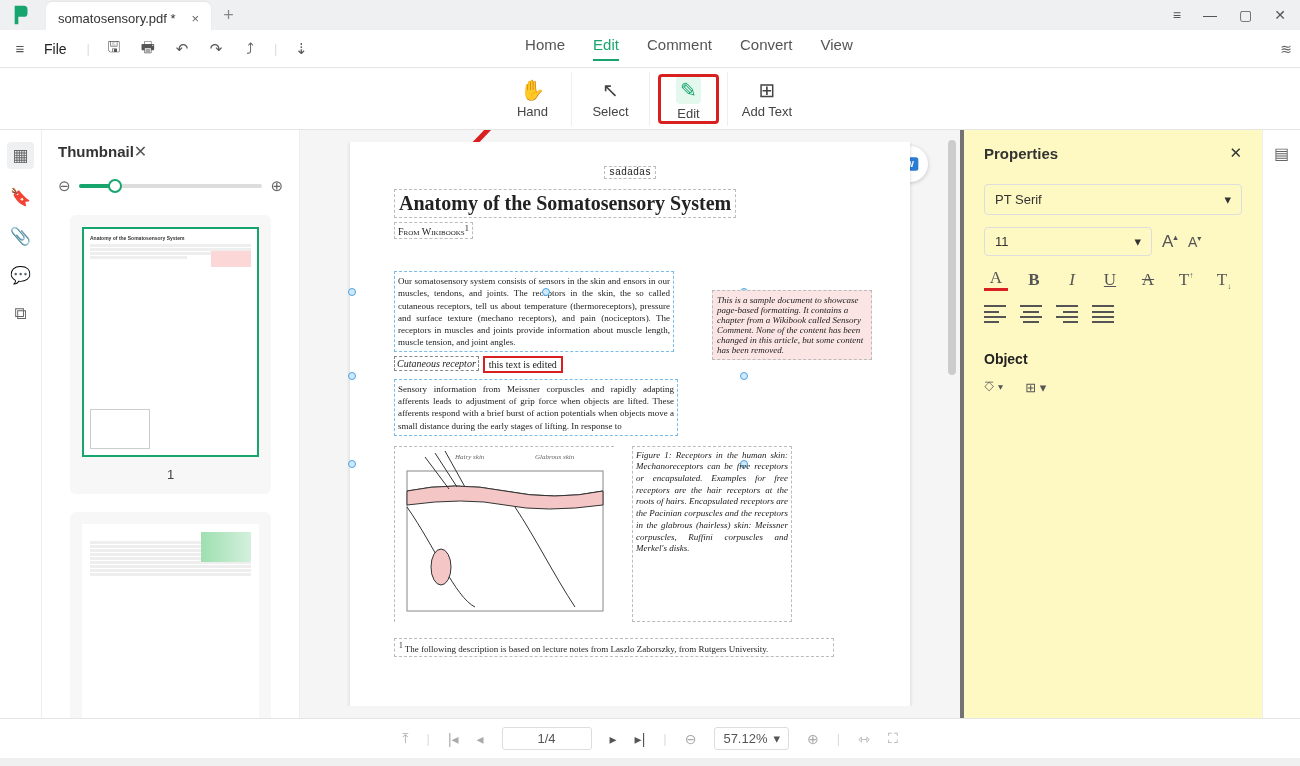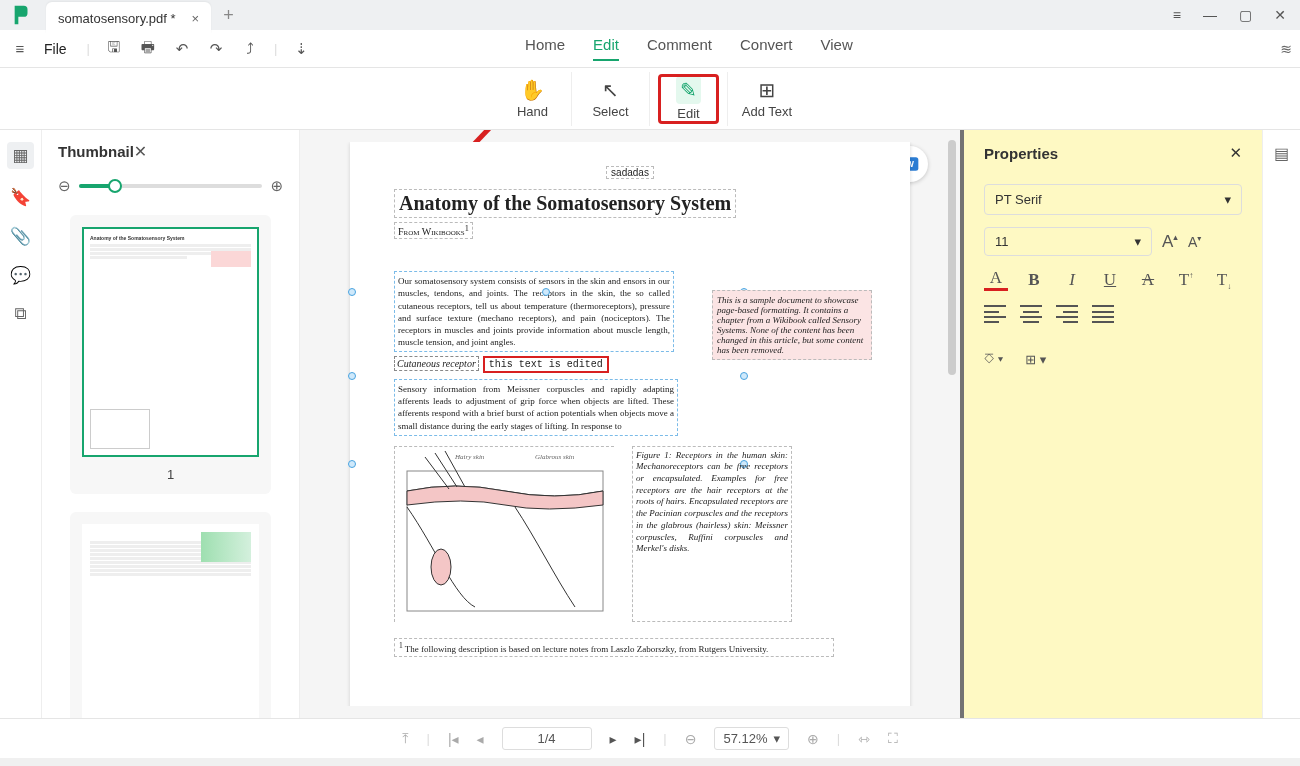--- a/index.html
+++ b/index.html
@@ -63,26 +63,26 @@
 .mini-red { position: absolute; right: 6px; top: 22px; background: #fbd7d7; width: 40px; height: 16px; }
 .mini-diag { position: absolute; left: 6px; bottom: 6px; width: 60px; height: 40px; border: 1px solid #ccc; }
 
 
 .canvas-wrap { flex: 1; background: #f5f5f5; position: relative; overflow: hidden; }
 .canvas-inner { position: absolute; inset: 12px 44px 12px 44px; overflow: auto; }
 .page { background: #fff; margin: 0 auto; width: 560px; min-height: 720px; box-shadow: 0 1px 4px rgba(0,0,0,.15); padding: 24px 44px; position: relative; font-family: Georgia, serif; font-size: 10px; color: #222; }
 .doc-badge { position: absolute; top: 16px; right: 32px; width: 36px; height: 36px; border-radius: 50%; background: #fff; box-shadow: 0 1px 4px rgba(0,0,0,.2); display: flex; align-items: center; justify-content: center; }
 .sel-handle { position: absolute; width: 8px; height: 8px; border: 1px solid #4aa3df; background: #cfe9fb; border-radius: 50%; }
 .sel-box { position: absolute; border: 1px dashed #888; }
-.edit-highlight { border: 2px solid #d82020; padding: 1px 4px; font-family: Liberation Mono, monospace; font-size: 10px; background: #fff; display: inline-block; }
+.edit-highlight { border: 2px solid #d82020; padding: 1px 4px; font-family: Liberation Serif, serif; font-size: 10px; background: #fff; display: inline-block; }
 .callout-box { position: absolute; right: 38px; top: 148px; width: 160px; background: #fbe4e4; font-style: italic; font-size: 9px; padding: 4px; border: 1px dashed #bbb; }
 .doc-title { border: 1px dashed #bbb; font-size: 20px; font-weight: 700; padding: 2px 4px; display: inline-block; margin-bottom: 4px; }
 .doc-sub { border: 1px dashed #bbb; font-variant: small-caps; font-size: 10px; padding: 1px 3px; display: inline-block; margin-bottom: 18px; }
 .body-text { border: 1px dashed #7bbbe8; padding: 3px; width: 280px; font-size: 9px; line-height: 1.35; text-align: justify; }
-.watermark { border: 1px dashed #bbb; font-size: 10px; padding: 0 4px; margin: 0 auto 10px; width: fit-content; font-family: Liberation Sans, sans-serif; }
+.watermark { border: 1px dashed #bbb; font-size: 10px; padding: 0 4px; margin: 0 auto 10px; width: fit-content; font-family: Liberation Mono, monospace; }
 .red-arrow { position: absolute; }
 .scrollbar-v { position: absolute; right: 4px; top: 10px; width: 8px; height: 40%; border-radius: 4px; background: #ccc; }
 
 
 .rightrail { width: 38px; background: #fff; border-left: 1px solid #eee; display: flex; flex-direction: column; align-items: center; padding-top: 14px; }
 .rightrail .rail-icon { font-size: 16px; }
 
 
 .rightpanel { width: 302px; background: #fef9c3; border-left: 4px solid #737373; padding: 14px 20px; }
 .rightpanel .head { display: flex; justify-content: space-between; align-items: center; font-size: 15px; font-weight: 600; margin-bottom: 22px; }
@@ -261,21 +261,21 @@
 
         <div class="body-text" style="margin-top:14px">Our somatosensory system consists of sensors in the skin and ensors in our muscles, tendons, and joints. The receptors in the skin, the so called cutaneous receptors, tell us about temperature (thermoreceptors), pressure and surface texture (mechano receptors), and pain (nociceptors). The receptors in muscles and joints provide information about muscle length, muscle tension, and joint angles.</div>
 
         <div style="margin-top:4px;display:flex;align-items:flex-start;gap:4px">
           <span class="sel-box" style="position:static;padding:1px 2px;font-style:italic;font-size:10px">Cutaneous receptor</span>
           <span class="edit-highlight">this text is edited</span>
         </div>
 
         <div class="body-text" style="margin-top:6px;width:284px">Sensory information from Meissner corpuscles and rapidly adapting afferents leads to adjustment of grip force when objects are lifted. These afferents respond with a brief burst of action potentials when objects move a small distance during the early stages of lifting. In response to</div>
 
-        <div class="callout-box">This is a sample document to showcase page-based formatting. It contains a chapter from a Wikibook called Sensory Systems. None of the content has been changed in this article, but some content has been removed.</div>
+        <div class="callout-box">This is a sample document to showcase page-based formatting. It contains a chapter from a Wikibook called Sensory Comment. None of the content has been changed in this article, but some content has been removed.</div>
 
         <div style="display:flex;gap:18px;margin-top:10px">
           <div class="sel-box" style="position:relative;width:220px;height:176px;border:1px dashed #bbb">
             
             <svg viewBox="0 0 220 176" width="220" height="176">
               <rect x="0" y="0" width="220" height="176" fill="#fff"></rect>
               <text x="60" y="12" font-size="7" fill="#666" font-style="italic">Hairy skin</text>
               <text x="140" y="12" font-size="7" fill="#666" font-style="italic">Glabrous skin</text>
               <rect x="12" y="24" width="196" height="140" fill="none" stroke="#888"></rect>
               <path d="M12 44 Q60 34 110 44 T208 44" fill="none" stroke="#333"></path>
@@ -344,20 +344,21 @@
           <span></span>
           <span style="width:70%;margin-left:auto"></span>
         </div>
       <div class="align-btn">
           <span></span>
           <span></span>
           <span></span>
           <span></span>
         </div>
     </div>
+    <div class="section-title">Object</div>
     <div class="obj-row">
       <span class="obj-btn">⎏ ▾</span>
       <span class="obj-btn">⊞ ▾</span>
     </div>
   </div>
 
   <div class="rightrail">
     <span class="rail-icon">▤</span>
   </div>
 </div>

